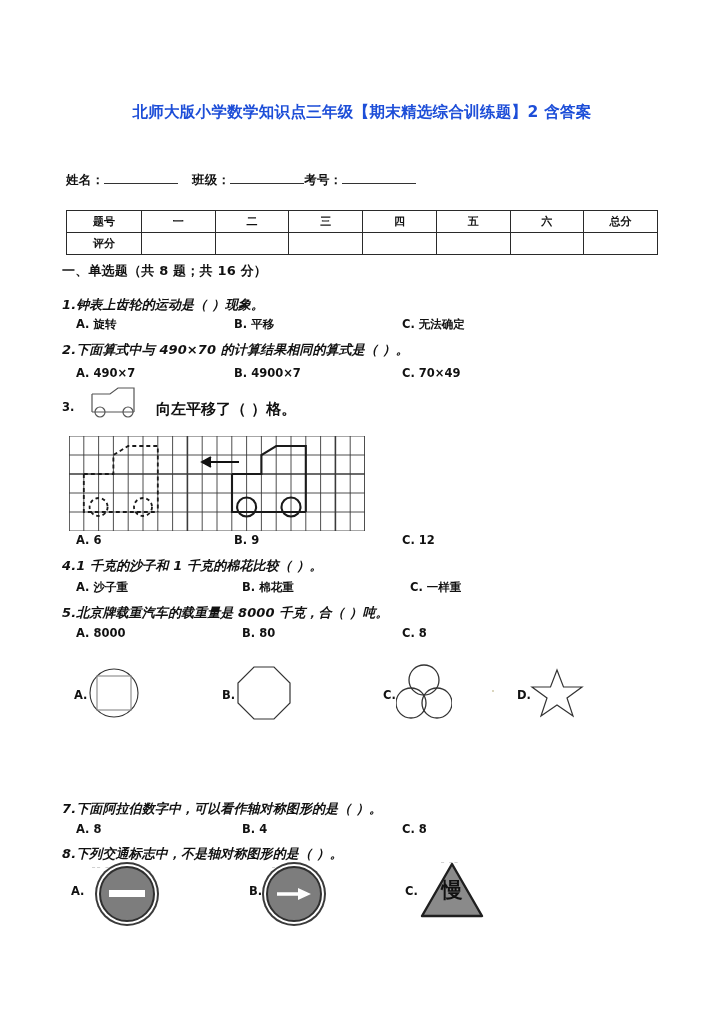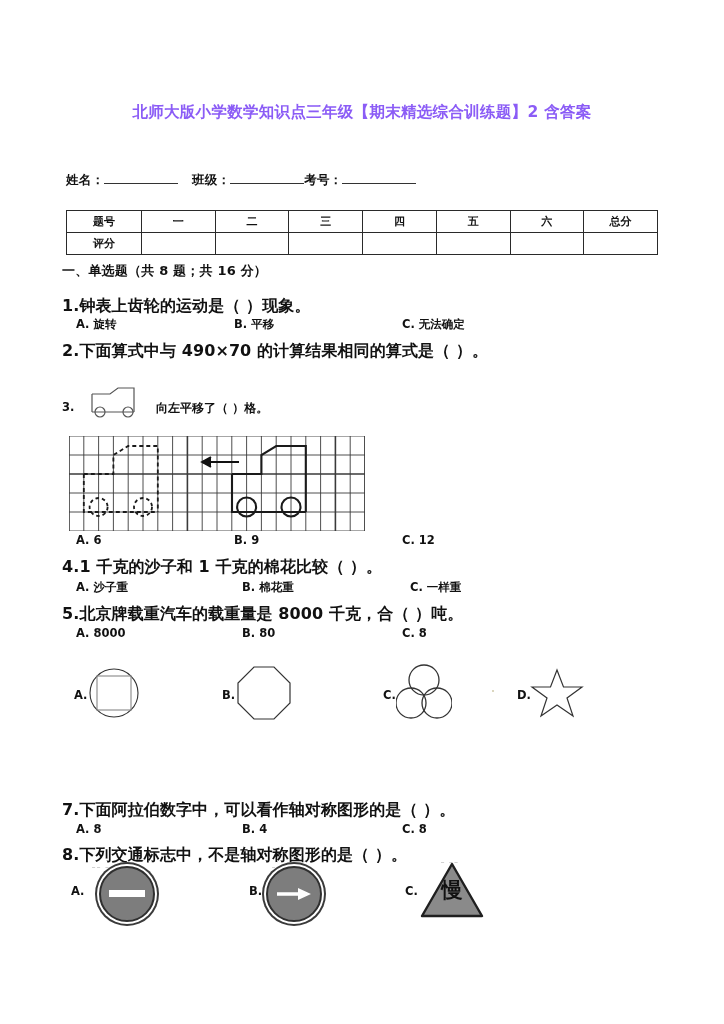--- a/index.html
+++ b/index.html
@@ -23,21 +23,21 @@
     background: #fff;
   }
   .doc-title {
     position: absolute;
     left: 0; right: 0;
     top: 102px;
     text-align: center;
     font-size: 15.5px;
     font-weight: bold;
     letter-spacing: 0.3px;
-    color: #8b5cf6;
+    color: #1d4ed8;
   }
   .ident-row {
     position: absolute;
     left: 66px;
     top: 172px;
     font-size: 12.5px;
     font-weight: bold;
     color: #111;
     letter-spacing: 0.2px;
   }
@@ -75,25 +75,26 @@
     left: 62px;
     top: 262px;
     font-size: 13px;
     font-weight: bold;
     color: #111;
     letter-spacing: 0.2px;
   }
 
   .q {
     position: absolute;
-    font-size: 16px;
+    font-size: 13px;
     font-weight: bold;
     color: #111;
     letter-spacing: 0.1px;
     white-space: nowrap;
+    font-style: italic;
   }
   .opts {
     position: absolute;
     font-size: 11.5px;
     font-weight: bold;
     color: #111;
     white-space: nowrap;
   }
   .opts .opt {
     position: absolute;
@@ -105,21 +106,21 @@
     position: absolute;
     left: 88px;
     top: 386px;
     width: 62px;
     height: 36px;
   }
   .q3-text {
     position: absolute;
     left: 156px;
     top: 400px;
-    font-size: 12px;
+    font-size: 15px;
     font-weight: bold;
     color: #111;
   }
   .q3-num {
     position: absolute;
     left: 62px;
     top: 400px;
     font-size: 11.5px;
     font-weight: bold;
     color: #111;
@@ -216,20 +217,25 @@
   <div class="section-head">一、单选题（共 8 题；共 16 分）</div>
 
   <div class="q" style="left:62px; top:296px;">1.钟表上齿轮的运动是（   ）现象。</div>
   <div class="opts" style="left:62px; top:317px; width:560px; height:14px;">
     <span class="opt" style="left:14px;">A. 旋转</span>
     <span class="opt" style="left:172px;">B. 平移</span>
     <span class="opt" style="left:340px;">C. 无法确定</span>
   </div>
 
   <div class="q" style="left:62px; top:341px;">2.下面算式中与 490×70 的计算结果相同的算式是（    ）。</div>
+  <div class="opts" style="left:62px; top:366px; width:560px; height:14px;">
+    <span class="opt" style="left:14px;">A. 490×7</span>
+    <span class="opt" style="left:172px;">B. 4900×7</span>
+    <span class="opt" style="left:340px;">C. 70×49</span>
+  </div>
 
   <div class="q3-num">3.</div>
   <div class="inline-truck">
     <svg width="62" height="36" viewBox="0 0 62 36">
       <path d="M4,8 L4,26 M4,8 L22,8 L30,2 L46,2 L46,26" fill="none" stroke="#555" stroke-width="1.2"></path>
       <path d="M4,26 L46,26" fill="none" stroke="#555" stroke-width="1.2"></path>
       <circle cx="12" cy="26" r="5" fill="none" stroke="#555" stroke-width="1.2"></circle>
       <circle cx="40" cy="26" r="5" fill="none" stroke="#555" stroke-width="1.2"></circle>
     </svg>
   </div>

